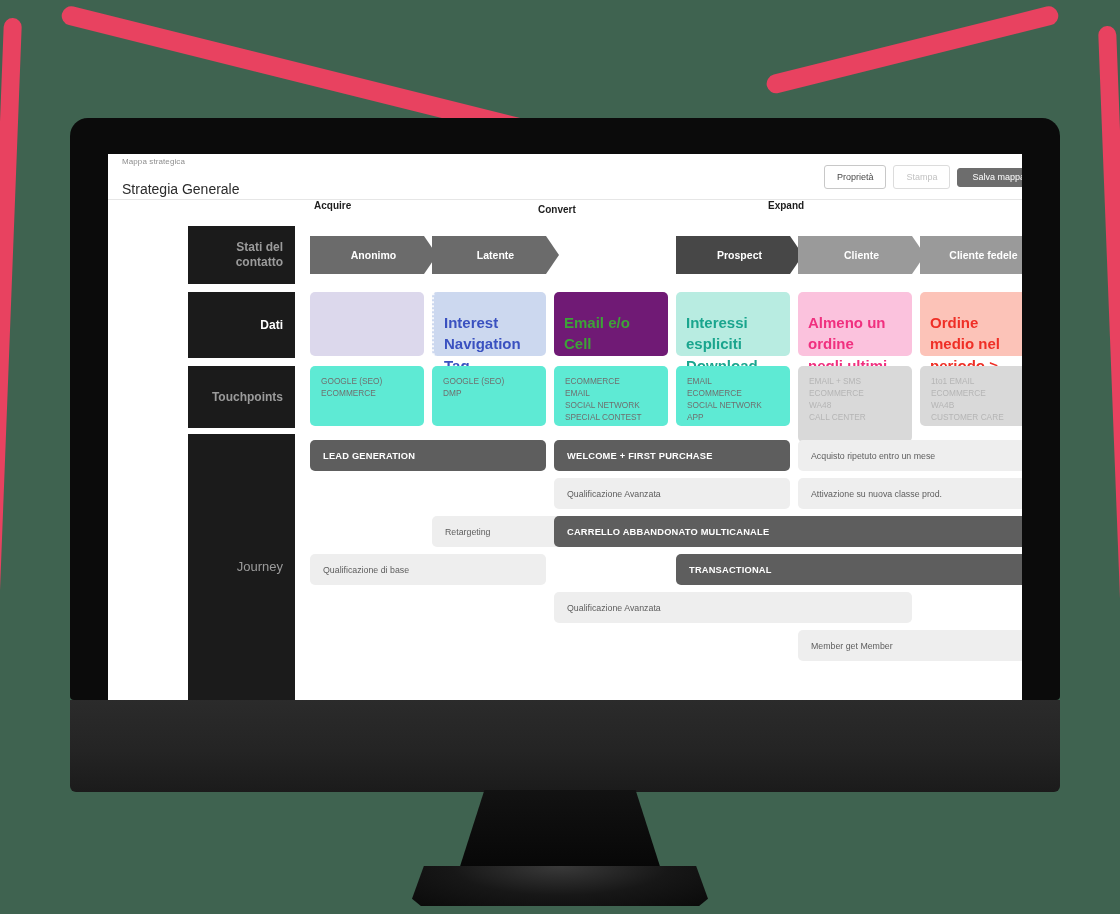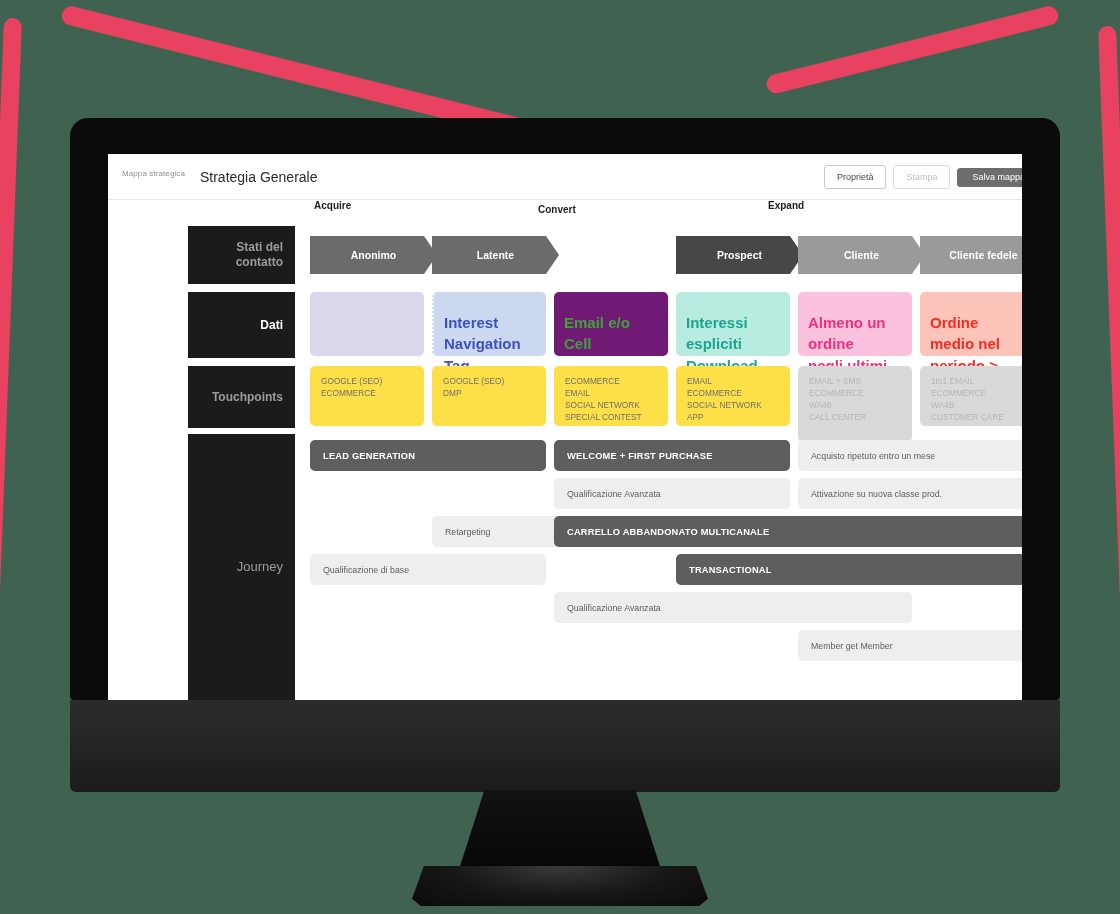--- a/index.html
+++ b/index.html
@@ -63,21 +63,21 @@
     background: radial-gradient(ellipse at 50% 0%, #3a3a3a 0%, #171717 52%, #0a0a0a 100%);
     clip-path: polygon(4% 0%, 96% 0%, 100% 82%, 97% 100%, 3% 100%, 0% 82%);
   }
 
   
   .app-header {
     height: 46px; border-bottom: 1px solid #e6e6e6;
     display: flex; align-items: center; padding: 0 0 0 14px;
     position: relative;
   }
-  .title-block { display: flex; flex-direction: row; gap: 15px; }
+  .title-block { display: flex; flex-direction: column; gap: 15px; }
   .eyebrow { font-size: 8px; color: #8e8e8e; letter-spacing: .1px; }
   .maintitle { font-size: 14px; color: #2b2b2b; }
   .header-actions {
     position: absolute; right: -18px; top: 11px;
     display: flex; gap: 7px; align-items: center;
   }
   .btn {
     height: 19px; padding: 11px 12px; border-radius: 3px;
     font-size: 9px; display: flex; align-items: center; justify-content: center;
     border: 1px solid #c8c8c8; background: #fff; color: #4a4a4a; white-space: nowrap;
@@ -110,21 +110,21 @@
   }
 
   
   .card {
     position: absolute; border-radius: 5px; padding: 20px 10px;
     font-size: 15px; line-height: 1.42; font-weight: bold;
     white-space: pre-line;
   }
   .tp {
     position: absolute; border-radius: 5px; padding: 9px 11px;
-    background: #fde047; color: #6f6f6f;
+    background: #5eead4; color: #6f6f6f;
     font-size: 8.3px; line-height: 1.45; white-space: pre-line;
   }
   .tp.faded { background: #d9d9d9; color: #b5b5b5; }
 
   
   .jbar {
     position: absolute; height: 31px; border-radius: 5px;
     display: flex; align-items: center; padding: 0 13px;
   }
   .jbar.dark { background: #5e5e5e; color: #fff; font-size: 9.3px; font-weight: bold; letter-spacing: .2px; }

